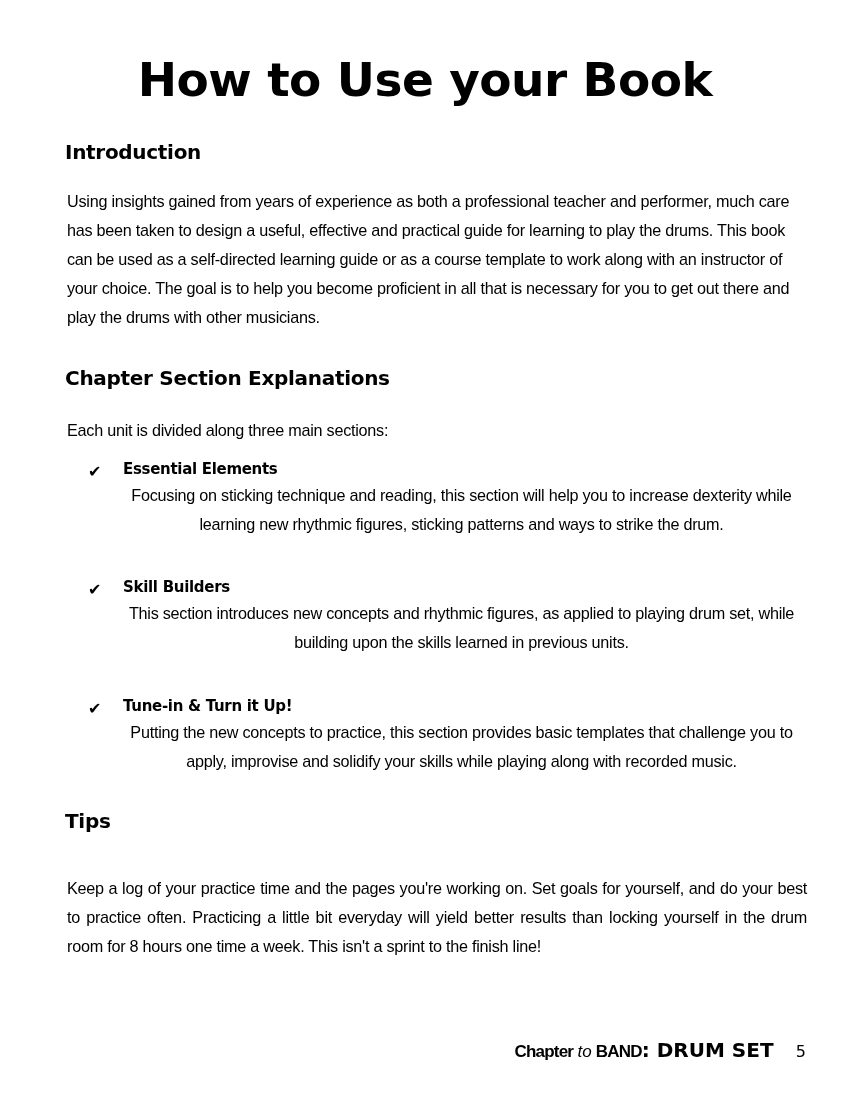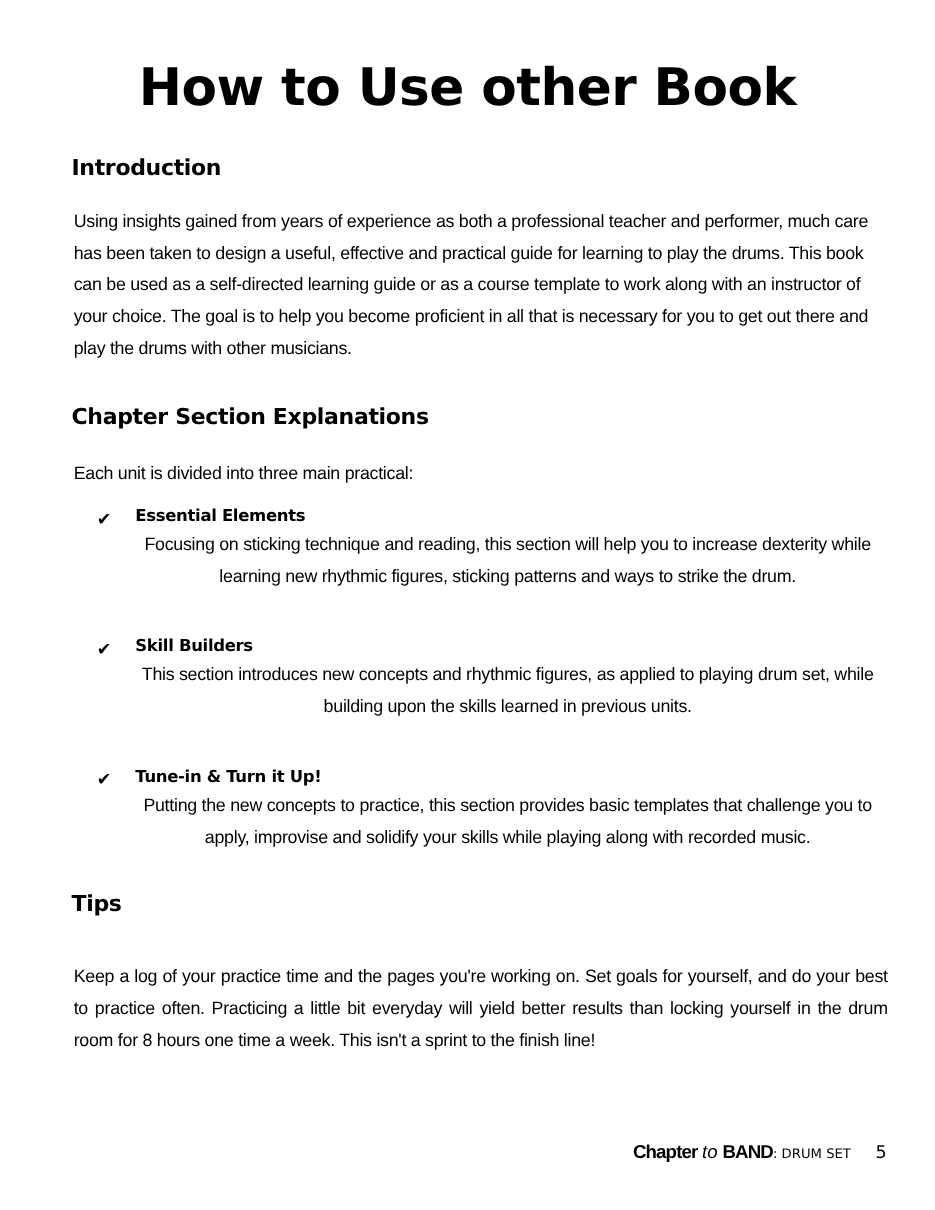--- a/index.html
+++ b/index.html
@@ -37,33 +37,33 @@
     position: absolute; left: 27px; top: 21px; width: 693px;
     font-family: "Liberation Sans", sans-serif; font-size: 16.2px;
     line-height: 29px; letter-spacing: -0.25px; margin: 0; text-align: center;
   }
   .footer {
     position: absolute; right: 44px; top: 1038px;
     font-size: 17px; white-space: nowrap;
   }
   .f-brand { font-family: "Liberation Sans", sans-serif; font-weight: bold; letter-spacing: -0.8px; }
   .f-to { font-family: "Liberation Sans", sans-serif; font-style: italic; }
-  .f-sub { font-family: "DejaVu Sans", sans-serif; font-size: 12px; }
+  .f-sub { font-family: "DejaVu Sans", sans-serif; font-size: 20px; font-weight: bold; }
   .f-page { font-family: "DejaVu Sans", sans-serif; font-size: 16px; margin-left: 18px; }
 </style>
 </head>
 <body>
 
-<h1 class="page-title">How to Use other Book</h1>
+<h1 class="page-title">How to Use your Book</h1>
 
 <h2 style="top:140px">Introduction</h2>
 <p class="para" style="top:185px">Using insights gained from years of experience as both a professional teacher and performer, much care has been taken to design a useful, effective and practical guide for learning to play the drums. This book can be used as a self-directed learning guide or as a course template to work along with an instructor of your choice. The goal is to help you become proficient in all that is necessary for you to get out there and play the drums with other musicians.</p>
 
 <h2 style="top:366px">Chapter Section Explanations</h2>
-<p class="para" style="top:414px">Each unit is divided into three main practical:</p>
+<p class="para" style="top:414px">Each unit is divided along three main sections:</p>
 
 <div class="bullet" style="top:460px">
   <span class="check">✔</span>
   <span class="bullet-title">Essential Elements</span>
   <p class="bullet-body">Focusing on sticking technique and reading, this section will help you to increase dexterity while learning new rhythmic figures, sticking patterns and ways to strike the drum.</p>
 </div>
 
 <div class="bullet" style="top:578px">
   <span class="check">✔</span>
   <span class="bullet-title">Skill Builders</span>

